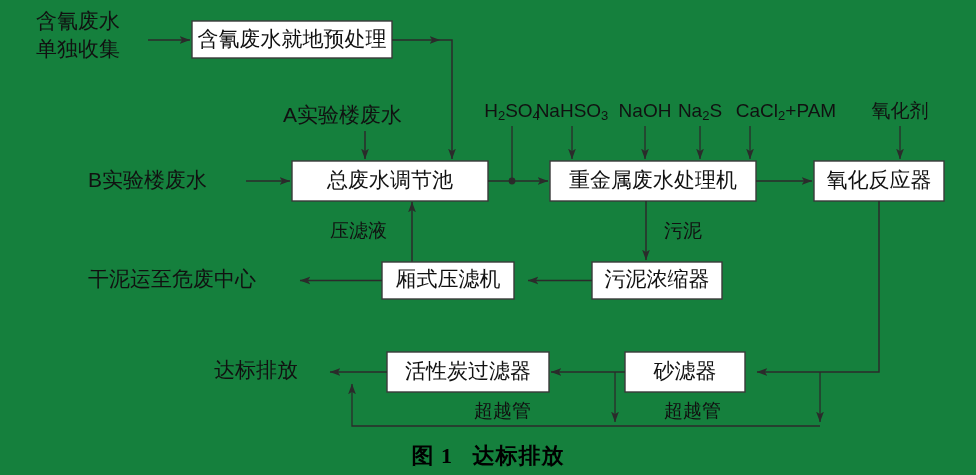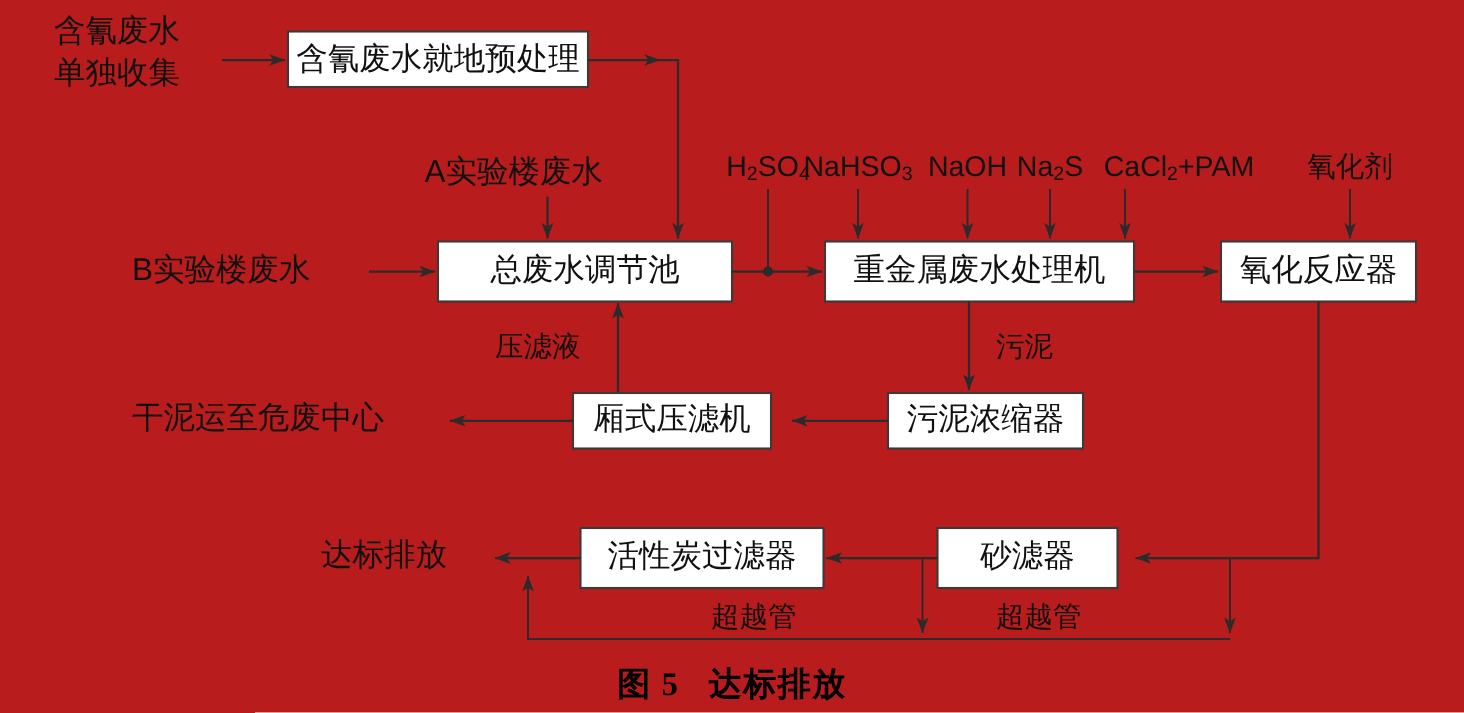--- a/index.html
+++ b/index.html
@@ -4,21 +4,21 @@
 <style>
   html, body {
     margin: 0;
     padding: 0;
     background: #ffffff;
   }
   #page {
     position: relative;
     width: 976px;
     height: 475px;
-    background: #b91c1c;
+    background: #15803d;
     font-family: "Liberation Sans", "DejaVu Sans", sans-serif;
     overflow: hidden;
   }
   svg#flow {
     position: absolute;
     left: 0;
     top: 0;
     width: 976px;
     height: 475px;
   }
@@ -190,16 +190,16 @@
 
     <line class="ln-thin" x1="615" y1="372" x2="615" y2="422" marker-end="url(#ah)"></line>
     <line class="ln-thin" x1="820" y1="372" x2="820" y2="422" marker-end="url(#ah)"></line>
     <path class="ln-thin" d="M820,426 L352,426 L352,384" marker-end="url(#ah)"></path>
 
     <text class="t-small" x="474" y="412">超越管</text>
     <text class="t-small" x="664" y="412">超越管</text>
   </svg>
 
   <div class="caption">
-    <span>图 5</span>&nbsp;&nbsp;&nbsp;<span>达标排放</span>
+    <span>图 1</span>&nbsp;&nbsp;&nbsp;<span>达标排放</span>
   </div>
 
 </div>
 
 </body></html>

